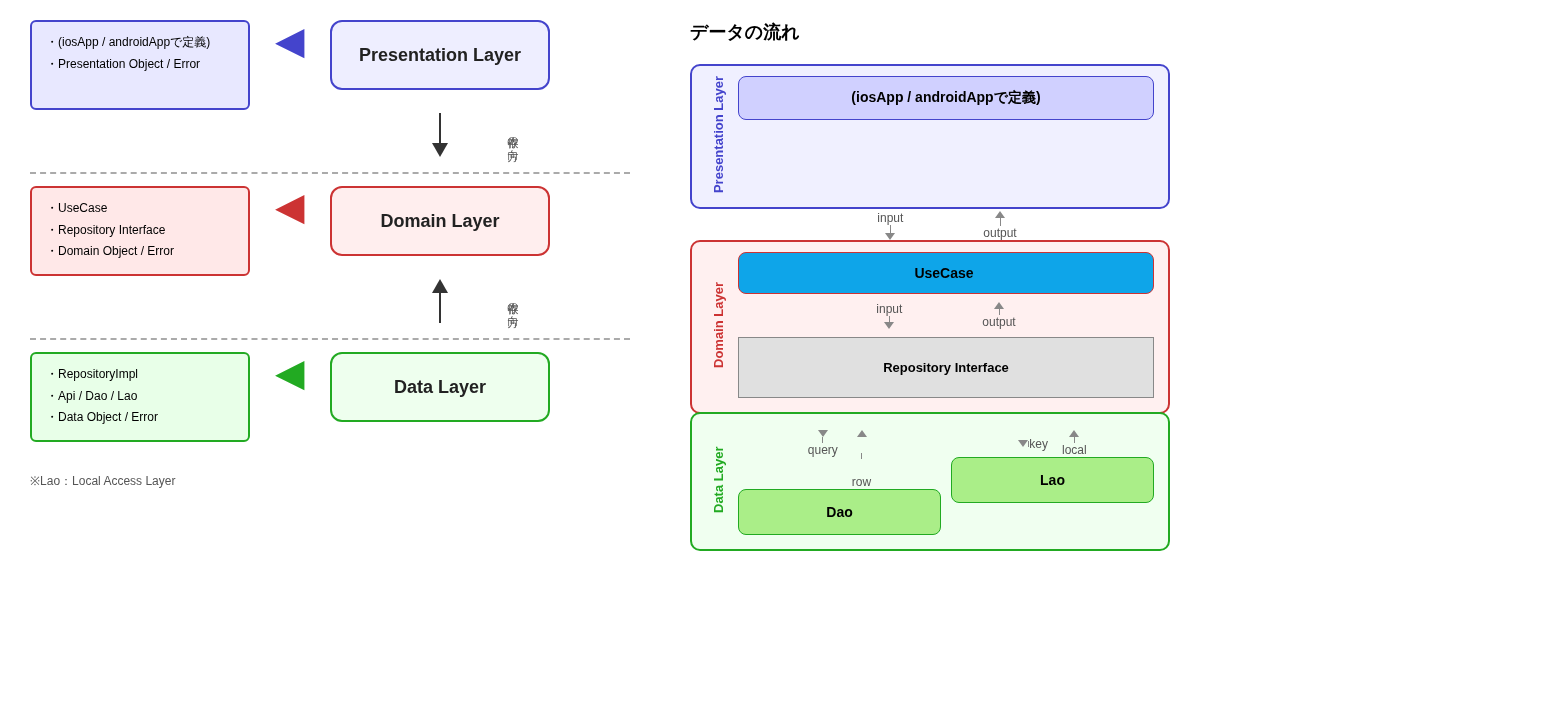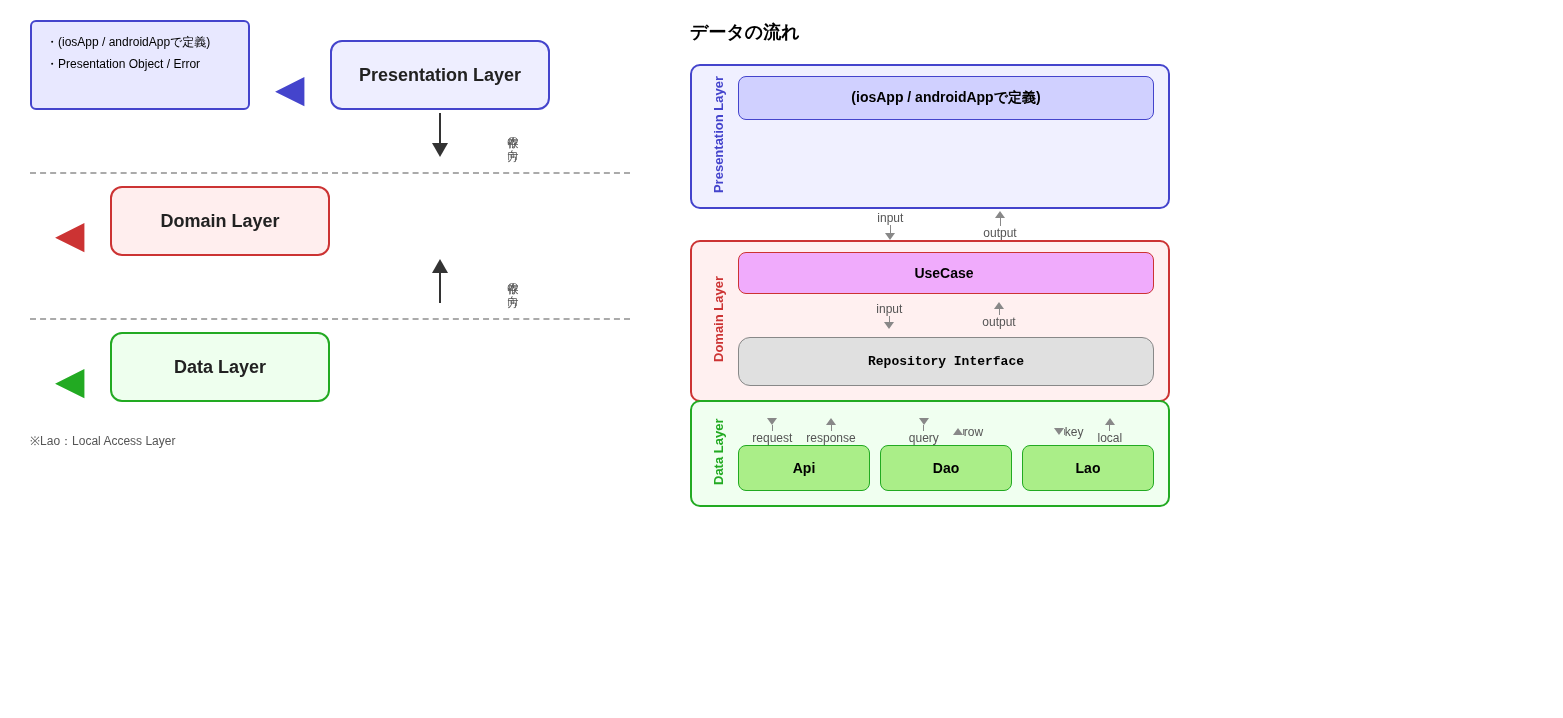--- a/index.html
+++ b/index.html
@@ -26,21 +26,21 @@
       font-size: 18px;
       font-weight: bold;
       margin-bottom: 20px;
     }
     
     .left-diagram {
       position: relative;
     }
     .layer-row {
       display: flex;
-      align-items: flex-end;
+      align-items: flex-start;
       margin-bottom: 0;
     }
     .left-box {
       width: 220px;
       min-height: 90px;
       border: 2px solid;
       border-radius: 6px;
       padding: 10px 14px;
       font-size: 12px;
       line-height: 1.8;
@@ -169,38 +169,37 @@
       text-align: center;
       font-size: 14px;
       font-weight: bold;
     }
     .r-inner-box.blue-inner {
       border-color: #4444cc;
       background: #d0d0ff;
     }
     .r-inner-box.red-inner {
       border-color: #cc3333;
-      background: #f0abfc;
+      background: #0ea5e9;
       padding-left: 12px;
     }
     .r-inner-box.green-inner {
       border-color: #22aa22;
       background: #aaee88;
     }
     .domain-inner {
       display: flex;
       flex-direction: column;
       gap: 6px;
     }
     .gray-box-wrapper {
       border: 1.5px solid #888;
       background: #e0e0e0;
-      border-radius: 12px;
-      padding: 10px;
-      font-family: Liberation Mono, monospace;
+      border-radius: 0;
+      padding: 16px;
     }
     .data-sub-boxes {
       display: flex;
       gap: 10px;
       margin-top: 6px;
     }
     .sub-box-col {
       display: flex;
       flex-direction: column;
       align-items: center;
@@ -269,20 +268,23 @@
           <div style="display:flex; flex-direction:column; align-items:center; height:50px; justify-content:center;">
             <div style="width:2px; height:30px; background:#333;"></div>
             <div style="width:0;height:0;border-left:8px solid transparent;border-right:8px solid transparent;border-top:14px solid #333;"></div>
           </div>
         </div>
       </div>
 
       <hr class="dashed-divider">
 
       <div class="layer-row">
+        <div class="left-box red">
+          <span>・UseCase<br>・Repository Interface<br>・Domain Object / Error</span>
+        </div>
         <div class="arrow-area">
           <span class="arrow-left red">◀</span>
         </div>
         <div class="center-box red">
           <span>Domain Layer</span>
         </div>
       </div>
 
       <div style="display:flex; align-items:stretch;">
         <div style="width:220px;"></div>
@@ -292,20 +294,23 @@
           <div style="display:flex; flex-direction:column; align-items:center; height:50px; justify-content:center;">
             <div style="width:0;height:0;border-left:8px solid transparent;border-right:8px solid transparent;border-bottom:14px solid #333;"></div>
             <div style="width:2px; height:30px; background:#333;"></div>
           </div>
         </div>
       </div>
 
       <hr class="dashed-divider">
 
       <div class="layer-row">
+        <div class="left-box green">
+          <span>・RepositoryImpl<br>・Api / Dao / Lao<br>・Data Object / Error</span>
+        </div>
         <div class="arrow-area">
           <span class="arrow-left green">◀</span>
         </div>
         <div class="center-box green">
           <span>Data Layer</span>
         </div>
       </div>
 
     </div>
     <div class="footnote">※Lao：Local Access Layer</div>
@@ -371,46 +376,29 @@
 
       <div class="r-data-layer" style="margin-top:-2px;">
         <div class="layer-label-vertical green">
           <span>Data Layer</span>
         </div>
         <div class="layer-content">
 
 
           <div class="data-sub-boxes">
 
-            <div class="sub-box-col">
-              <div style="display:flex;gap:14px;">
-                <div style="display:flex;flex-direction:column;align-items:center;">
-                  <div class="arrow-head-down"></div>
-                  <div style="width:1px;height:6px;background:#888;"></div>
-                  <span class="label-sm">request</span>
-                </div>
-                <div style="display:flex;flex-direction:column;align-items:center;">
-                  <div class="arrow-head-up"></div>
-                  <div style="width:1px;height:6px;background:#888;"></div>
-                  <span class="label-sm">response</span>
-                </div>
-              </div>
-              <div class="r-inner-box green-inner" style="width:100%;padding:14px 10px;">
-                <span>Api</span>
-              </div>
-            </div>
 
             <div class="sub-box-col">
               <div style="display:flex;gap:14px;">
                 <div style="display:flex;flex-direction:column;align-items:center;">
                   <div class="arrow-head-down"></div>
                   <div style="width:1px;height:6px;background:#888;"></div>
                   <span class="label-sm">query</span>
                 </div>
-                <div style="display:flex;align-items:center;">
+                <div style="display:flex;flex-direction:column;align-items:center;gap:16px;">
                   <div class="arrow-head-up"></div>
                   <div style="width:1px;height:6px;background:#888;"></div>
                   <span class="label-sm">row</span>
                 </div>
               </div>
               <div class="r-inner-box green-inner" style="width:100%;padding:14px 10px;">
                 <span>Dao</span>
               </div>
             </div>
 

